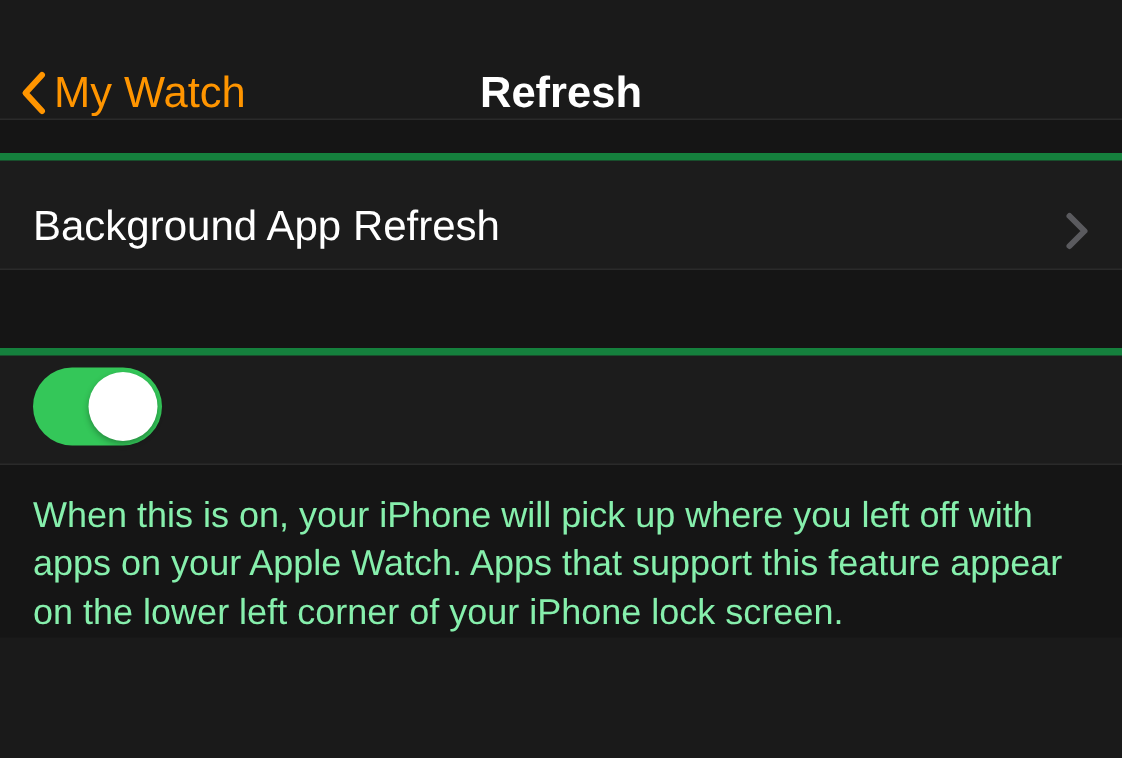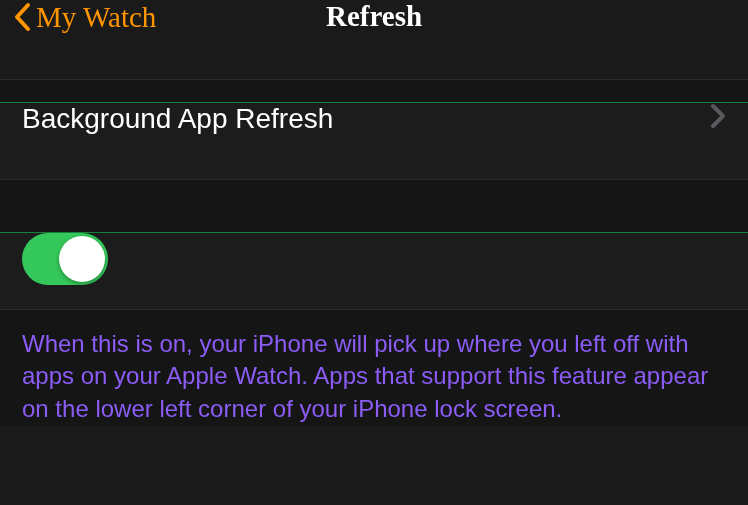--- a/index.html
+++ b/index.html
@@ -11,25 +11,24 @@
       width: 748px;
       height: 505px;
       background: #1a1a1a;
       font-family: -apple-system, BlinkMacSystemFont, 'Helvetica Neue', sans-serif;
       color: #ffffff;
       overflow: hidden;
     }
     .header {
       height: 80px;
       display: flex;
-      align-items: flex-start;
+      align-items: flex-end;
       position: relative;
       background: #1a1a1a;
       border-bottom: 1px solid #2a2a2a;
-      font-family: Liberation Serif, serif;
     }
     .back-button {
       display: flex;
       align-items: center;
       padding-left: 12px;
       cursor: pointer;
       z-index: 2;
     }
     .back-chevron {
       width: 20px;
@@ -53,26 +52,26 @@
       font-weight: 600;
       color: #ffffff;
       pointer-events: none;
     }
     .section-gap {
       height: 22px;
       background: #151515;
     }
     .row {
       display: flex;
-      align-items: flex-start;
+      align-items: flex-end;
       justify-content: space-between;
-      padding: 0 22px;
+      padding: 12px 22px;
       height: 78px;
       background: #1c1c1c;
-      border-top: 1px solid #15803d;
+      border-top: 5px solid #15803d;
       border-bottom: 1px solid #2a2a2a;
     }
     .row-label {
       font-size: 28px;
       font-weight: 400;
       color: #ffffff;
     }
     .chevron-right {
       display: flex;
       align-items: center;
@@ -97,21 +96,21 @@
       width: 46px;
       height: 46px;
       background: #ffffff;
       border-radius: 50%;
       box-shadow: 0 2px 4px rgba(0,0,0,0.3);
     }
     .footer-text {
       padding: 18px 22px 0 22px;
       font-size: 24px;
       line-height: 1.35;
-      color: #8b5cf6;
+      color: #86efac;
       background: #151515;
     }
   </style>
 </head>
 <body>
 
 <div class="header">
   <div class="back-button">
     <span class="back-chevron">
       <svg width="18" height="30" viewBox="0 0 18 30" fill="none">

